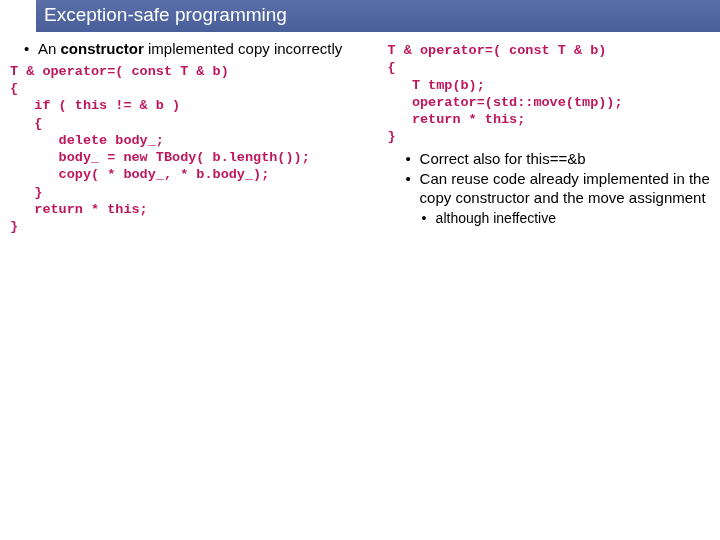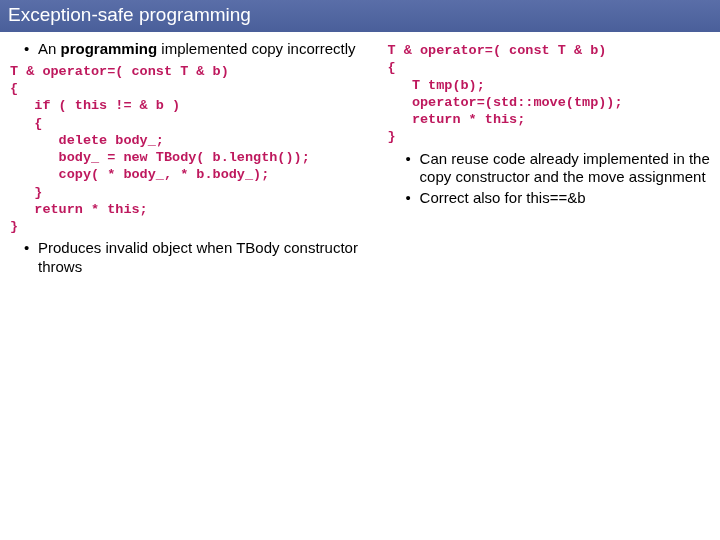--- a/index.html
+++ b/index.html
@@ -9,20 +9,21 @@
     background: #fff;
     font-family: Verdana, Arial, sans-serif;
     overflow: hidden;
   }
   .title-bar {
     background: linear-gradient(to bottom, #5a6ea8, #4a5f9a);
     color: #fff;
     font-size: 19px;
     padding: 4px 8px 6px 8px;
     font-family: Verdana, Arial, sans-serif;
+    margin-left: 36px;
   }
   .content {
     display: flex;
     width: 100%;
   }
   .col {
     padding: 8px 4px 0 4px;
   }
   .col-left { width: 53%; }
   .col-right { width: 47%; }
@@ -77,44 +78,46 @@
 </head>
 <body>
 
 <div class="title-bar">Exception-safe programming</div>
 
 <div class="content">
 
   <div class="col col-left">
     <ul class="bullets">
       <li>
-        <span>An </span><span class="bold">programming</span><span> implemented copy incorrectly</span>
+        <span>An </span><span class="bold">constructor</span><span> implemented copy incorrectly</span>
       </li>
     </ul>
     <div class="code">T &amp; operator=( const T &amp; b)
 {
    if ( this != &amp; b )
    {
       delete body_;
       body_ = new TBody( b.length());
       copy( * body_, * b.body_);
    }
    return * this;
 }</div>
     <ul class="bullets">
-      <li>Produces invalid object when TBody constructor throws</li>
     </ul>
   </div>
 
   <div class="col col-right">
     <div class="code">T &amp; operator=( const T &amp; b)
 {
    T tmp(b);
    operator=(std::move(tmp));
    return * this;
 }</div>
     <ul class="bullets">
+      <li>Correct also for this==&amp;b</li>
       <li>Can reuse code already implemented in the copy constructor and the move assignment</li>
-      <li>Correct also for this==&amp;b</li>
+    </ul>
+    <ul class="sub">
+      <li>although ineffective</li>
     </ul>
   </div>
 
 </div>
 
 </body></html>

